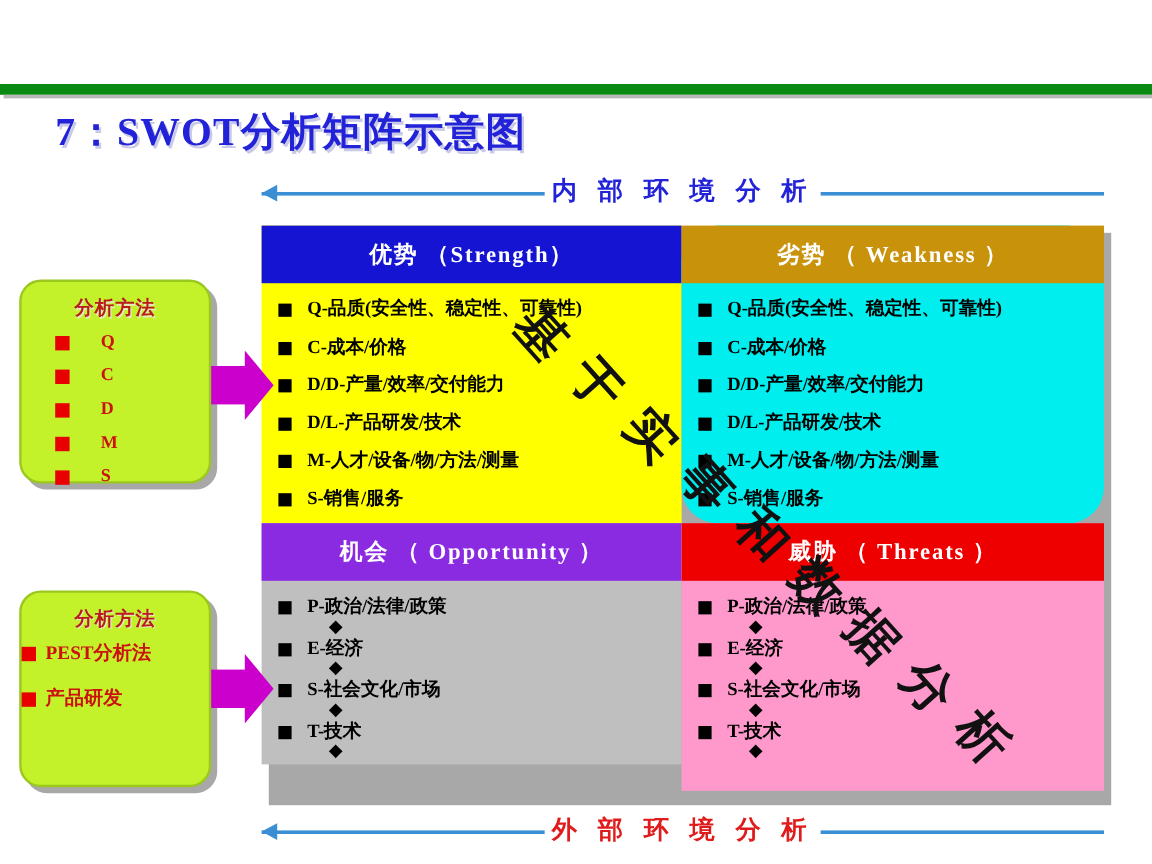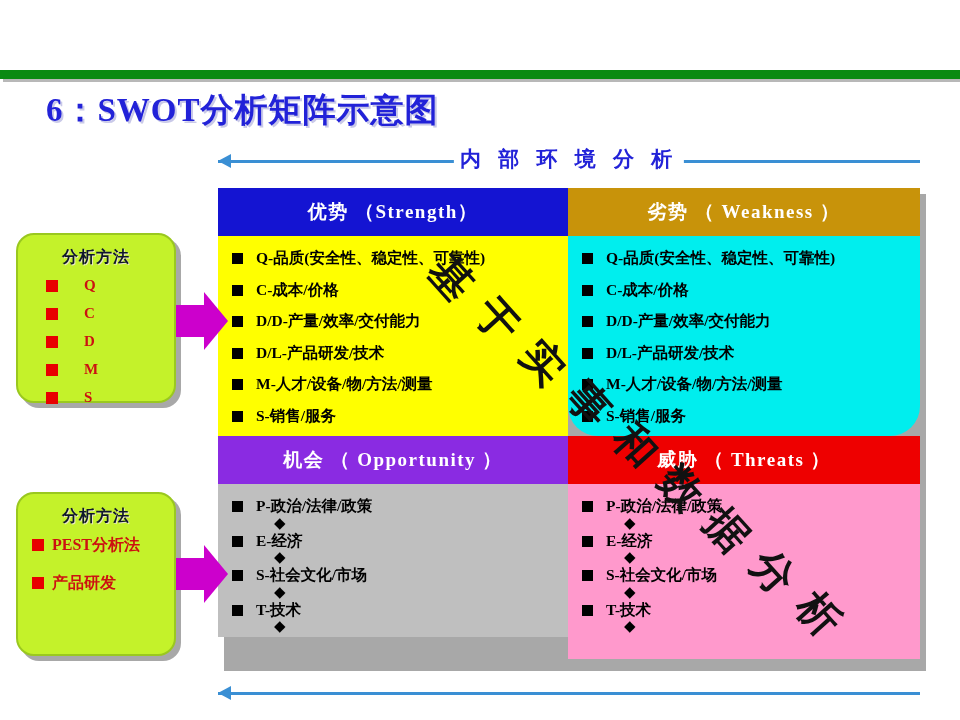--- a/index.html
+++ b/index.html
@@ -99,38 +99,38 @@
   #q-threats     { left: 350px; top: 248px; width: 352px; height: 223px; }
 
   
   .sidebox {
     position: absolute; background: #c4f22a;
     border: 2px solid #9ac81f; border-radius: 18px;
     box-shadow: 5px 5px 0 #a8a8a8;
   }
   .sidebox .sb-title {
     text-align: center; font-size: 16px; font-weight: 700;
-    color: #0f172a; letter-spacing: 1px; margin-top: 12px;
+    color: #b91c1c; letter-spacing: 1px; margin-top: 12px;
     text-shadow: 1px 1px 0 #e8e8c0;
   }
   .sb-list { margin-top: 10px; }
   .sb-li {
     display: flex; align-items: center;
     font-size: 15px; font-weight: 700; color: #cc1111;
     line-height: 1.0; white-space: nowrap;
   }
   .sb-li .sq {
     flex: none; width: 12px; height: 12px; background: #e80000;
     margin-right: 8px;
   }
   #sidebox-qcdms { left: 16px; top: 233px; width: 160px; height: 170px; }
   #sidebox-qcdms .sb-li { padding-left: 28px; margin-bottom: 13px; }
   #sidebox-qcdms .sb-li .sq { margin-right: 26px; }
   #sidebox-pest  { left: 16px; top: 492px; width: 160px; height: 164px; }
-  #sidebox-pest .sb-li { padding-left: 14px; margin-bottom: 22px; font-size: 16px; }
+  #sidebox-pest .sb-li { margin-bottom: 22px; font-size: 16px; }
 
   .bigarrow { position: absolute; width: 52px; height: 58px; }
   .bigarrow .shaft {
     position: absolute; left: 0; top: 13px; width: 30px; height: 32px;
     background: #cc00cc;
   }
   .bigarrow .tip {
     position: absolute; left: 28px; top: 0;
     width: 0; height: 0;
     border-top: 29px solid transparent;
@@ -155,21 +155,21 @@
     white-space: nowrap;
   }
 </style>
 </head>
 <body>
 
 <div id="slide">
 
   <div class="greenbar"></div>
   <div class="greenbar-shadow"></div>
-  <div class="maintitle">6：SWOT分析矩阵示意图</div>
+  <div class="maintitle">7：SWOT分析矩阵示意图</div>
 
   <div class="axis" id="axis-top">
     <div class="line"></div>
     <div class="head"></div>
     <div class="caption">内 部 环 境 分 析</div>
   </div>
 
   <div class="matrix-shadow"></div>
   <div id="matrix">
 
@@ -344,15 +344,16 @@
     <div class="tip"></div>
   </div>
   <div class="bigarrow" id="arrow-bottom">
     <div class="shaft"></div>
     <div class="tip"></div>
   </div>
 
   <div class="axis" id="axis-bottom">
     <div class="line"></div>
     <div class="head"></div>
+    <div class="caption">外 部 环 境 分 析</div>
   </div>
 
 </div>
 
 </body></html>

